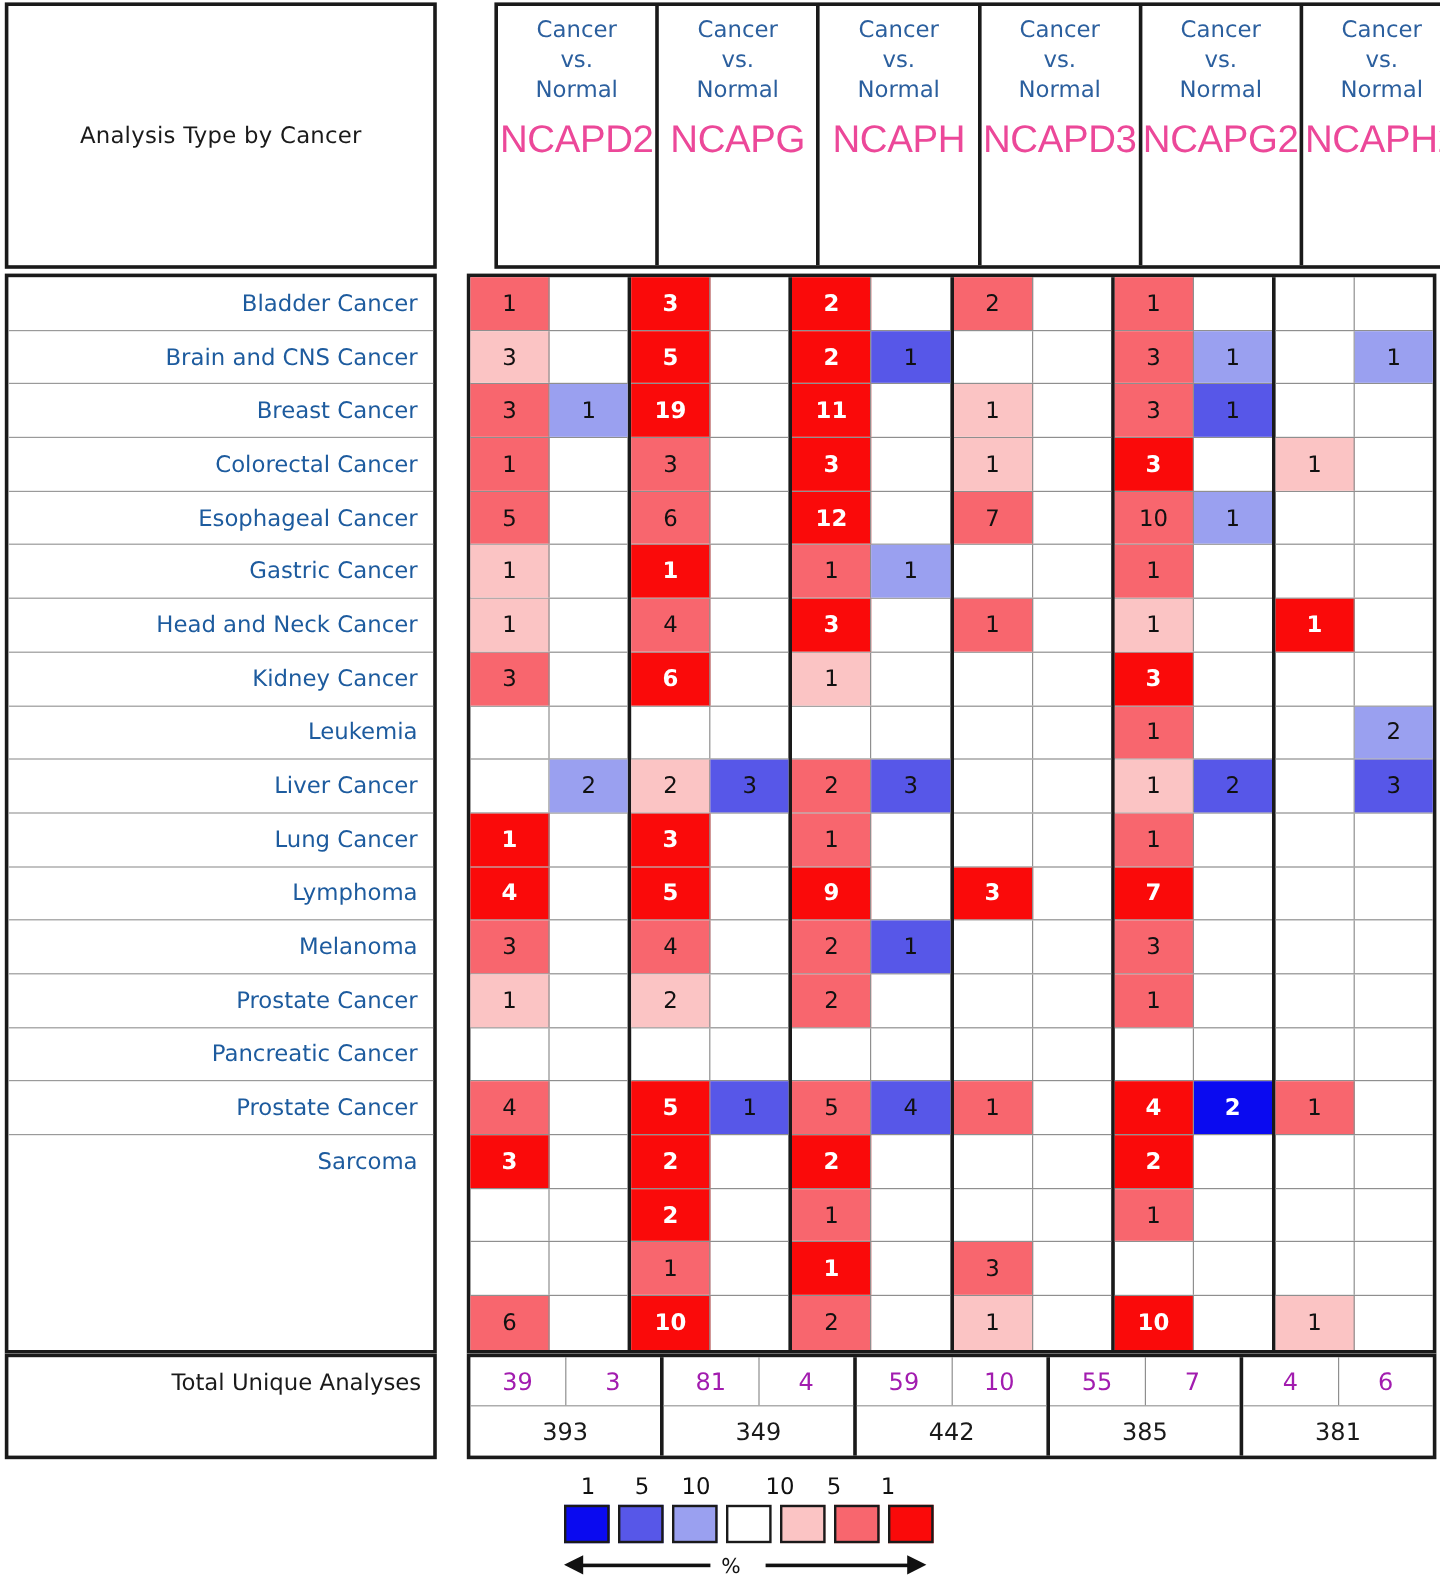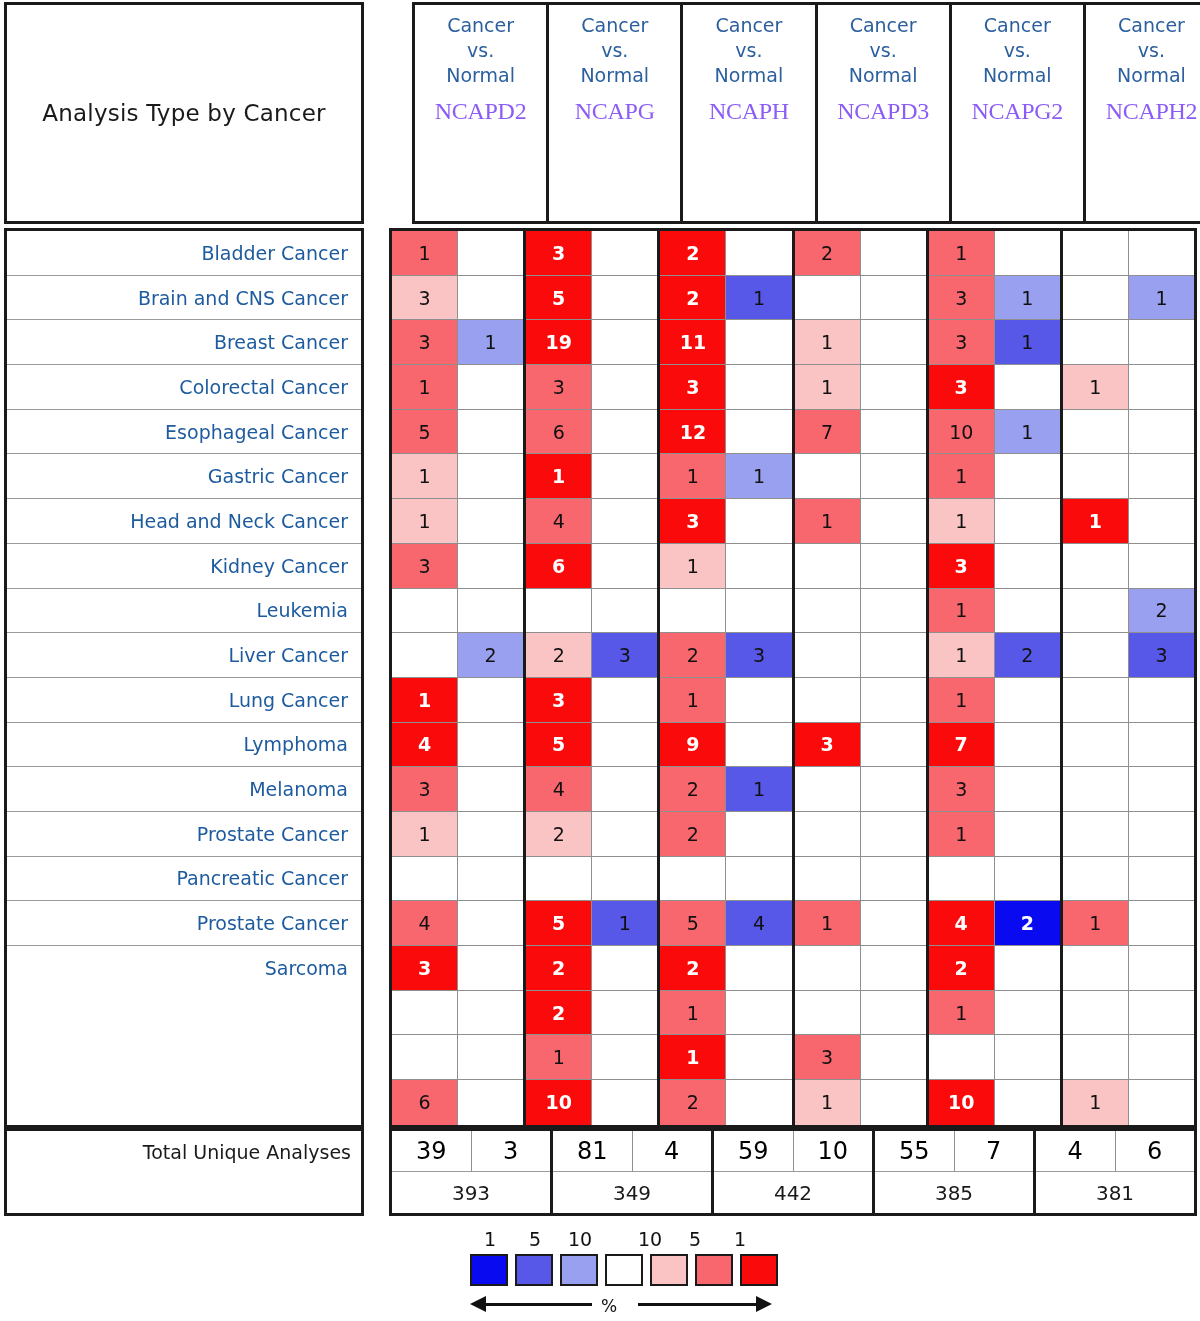--- a/index.html
+++ b/index.html
@@ -34,21 +34,21 @@
     height: 222px;
     margin: 2px 0 0 4px;
     border: 3px solid #1a1a1a;
     background: #fff;
     box-sizing: border-box;
     display: flex;
     align-items: center;
     justify-content: center;
   }
   .corner-title {
-    font-size: 23px;
+    font-size: 19px;
     color: #1a1a1a;
     letter-spacing: .2px;
     font-family: "DejaVu Sans", "Liberation Sans", sans-serif;
   }
   .gene-head-wrap {
     position: absolute;
     left: 412px;
     top: 2px;
     width: 808px;
     height: 222px;
@@ -66,23 +66,23 @@
   }
   .gene-head:last-child { border-right: none; }
   .cvn {
     color: #2b5f9e;
     font-size: 19px;
     line-height: 25px;
     font-family: "DejaVu Sans", "Liberation Sans", sans-serif;
   }
   .gene-name {
     margin-top: 10px;
-    color: #8b5cf6;
-    font-size: 24px;
-    font-family: Liberation Serif, serif;
+    color: #ec4899;
+    font-size: 32px;
+    font-family: Liberation Sans, sans-serif;
     letter-spacing: -0.3px;
   }
 
   
   .left-col {
     position: absolute;
     left: 4px;
     top: 228px;
     width: 360px;
     height: 900px;
@@ -196,22 +196,22 @@
     box-sizing: border-box;
     border-bottom: 1px solid #9a9a9a;
     display: flex;
   }
   .sum-half {
     flex: 1 1 0;
     box-sizing: border-box;
     display: flex;
     align-items: center;
     justify-content: center;
-    font-size: 24px;
-    color: #000000;
+    font-size: 20px;
+    color: #a21caf;
     font-family: "DejaVu Sans", "Liberation Sans", sans-serif;
   }
   .sum-half.left-half { border-right: 1px solid #8f8f8f; }
   .sum-bot {
     flex: 1 1 0;
     display: flex;
     align-items: center;
     justify-content: center;
     font-size: 20px;
     color: #1a1a1a;

